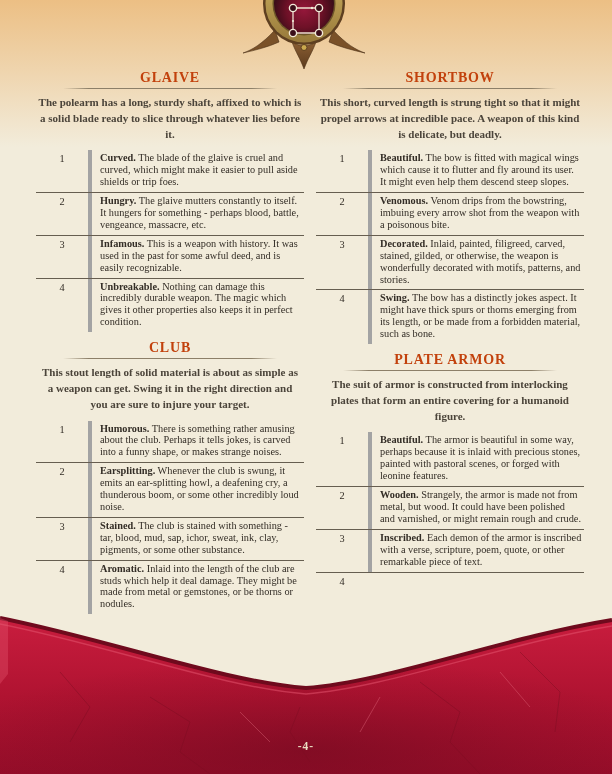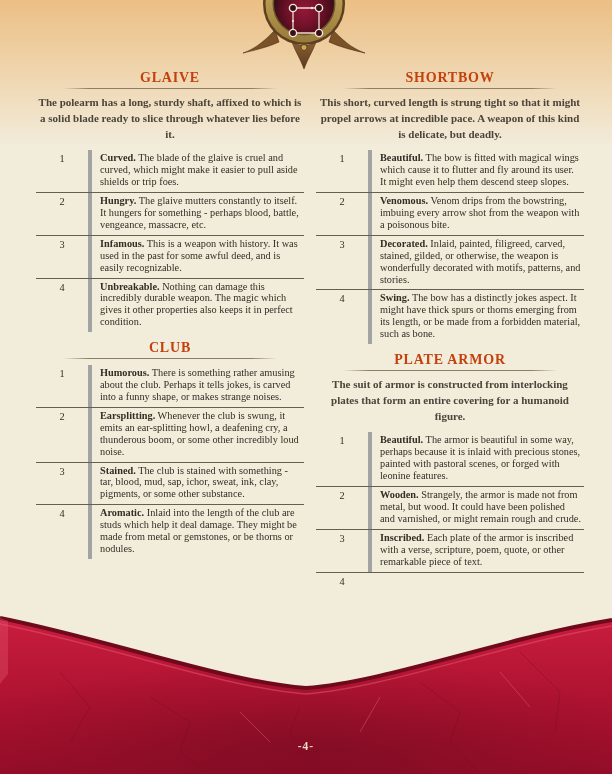--- a/index.html
+++ b/index.html
@@ -107,20 +107,21 @@
       <div class="row">
         <div class="num">4</div>
         <div class="desc"><b>Unbreakable.</b> <span>Nothing can damage this incredibly durable weapon. The magic which gives it other properties also keeps it in perfect condition.</span></div>
       </div>
     </div>
   </div>
 
   <div class="section">
     <div class="section-title">CLUB</div>
     <div class="title-rule"></div>
+    <p class="intro">This stout length of solid material is about as simple as a weapon can get. Swing it in the right direction and you are sure to injure your target.</p>
     <div class="tbl">
       <div class="row">
         <div class="num">1</div>
         <div class="desc"><b>Humorous.</b> <span>There is something rather amusing about the club. Perhaps it tells jokes, is carved into a funny shape, or makes strange noises.</span></div>
       </div>
       <div class="row">
         <div class="num">2</div>
         <div class="desc"><b>Earsplitting.</b> <span>Whenever the club is swung, it emits an ear-splitting howl, a deafening cry, a thunderous boom, or some other incredibly loud noise.</span></div>
       </div>
       <div class="row">
@@ -170,21 +171,21 @@
       <div class="row">
         <div class="num">1</div>
         <div class="desc"><b>Beautiful.</b> <span>The armor is beautiful in some way, perhaps because it is inlaid with precious stones, painted with pastoral scenes, or forged with leonine features.</span></div>
       </div>
       <div class="row">
         <div class="num">2</div>
         <div class="desc"><b>Wooden.</b> <span>Strangely, the armor is made not from metal, but wood. It could have been polished and varnished, or might remain rough and crude.</span></div>
       </div>
       <div class="row">
         <div class="num">3</div>
-        <div class="desc"><b>Inscribed.</b> <span>Each plate of the armor is inscribed with a verse, scripture, poem, quote, or other remarkable piece of text.</span></div>
+        <div class="desc"><b>Inscribed.</b> <span>Each demon of the armor is inscribed with a verse, scripture, poem, quote, or other remarkable piece of text.</span></div>
       </div>
       <div class="row">
         <div class="num">4</div>
       </div>
     </div>
   </div>
 
 </div>
 
 <svg class="banner-svg" width="612" height="162" viewBox="0 0 612 162">

